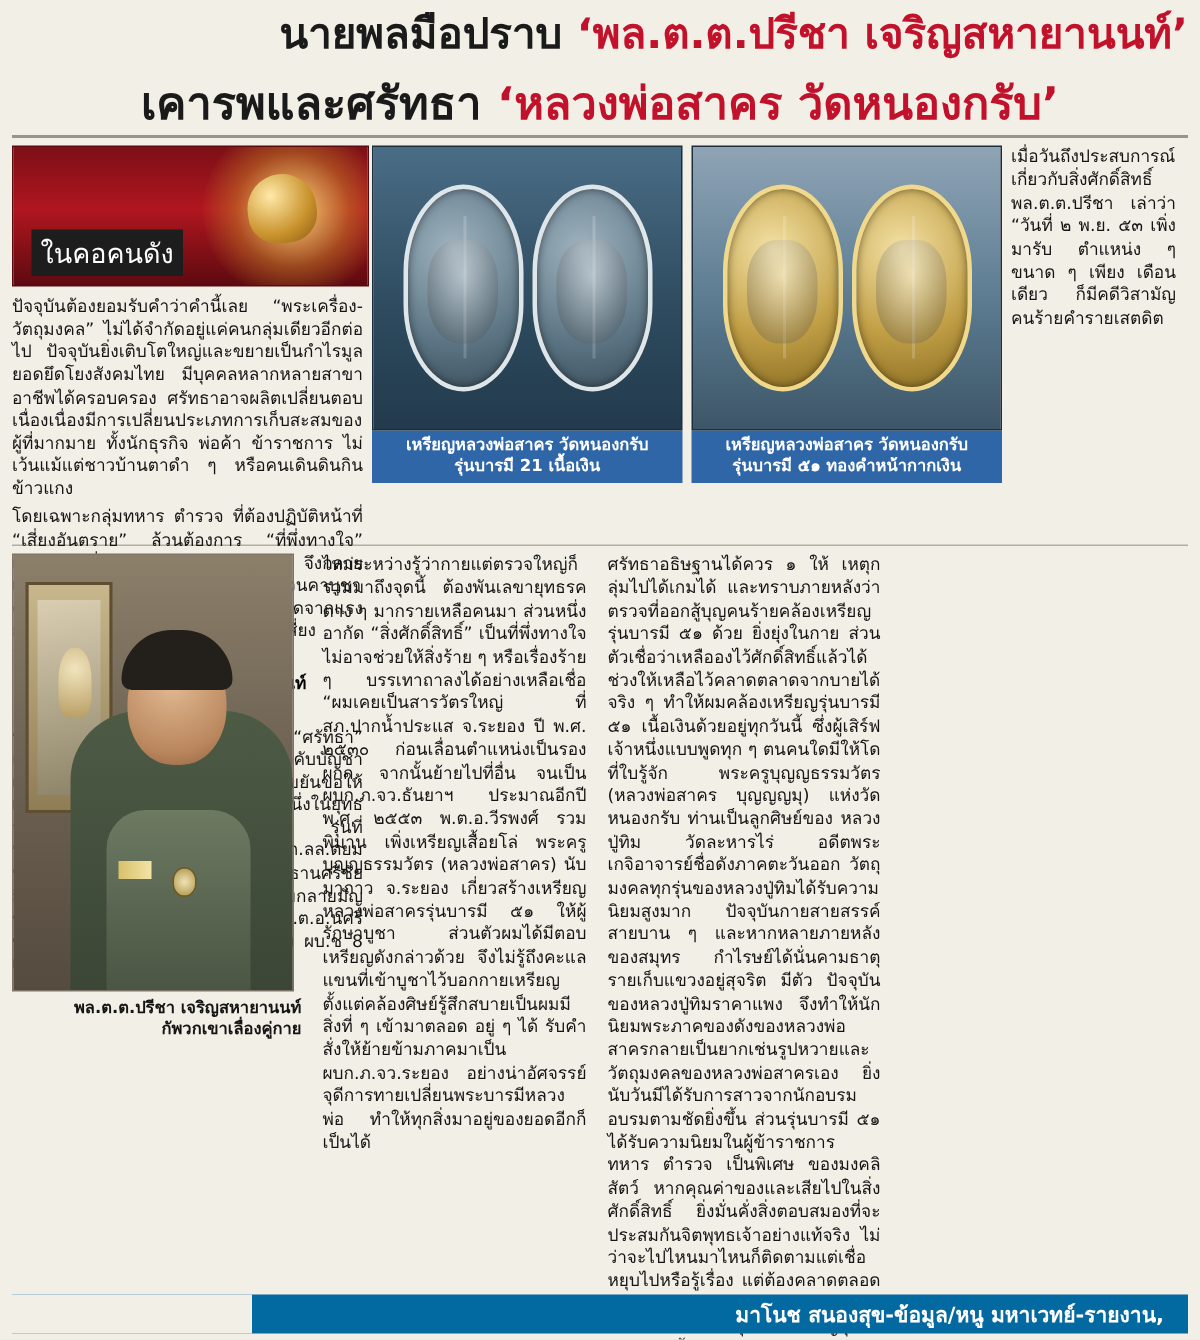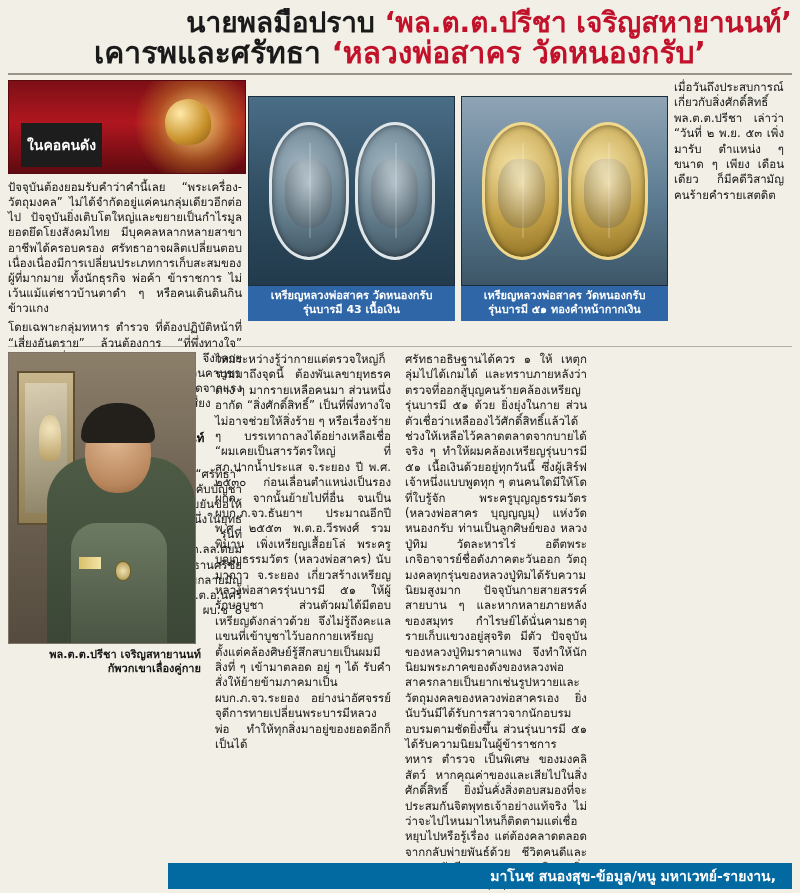--- a/index.html
+++ b/index.html
@@ -33,21 +33,21 @@
   }
   .hl1{
     font-size:28px;
     color:#1a1a1a;
     text-align:right;
   }
   .hl1 .red{color:#c2122b;}
   .hl2{
     font-size:30px;
     color:#c2122b;
-    margin-top:0;
+    margin-top:17px;
   }
   .hl2 .dark{color:#1a1a1a;}
 
   
   .top-row{
     display:flex;
     margin-top:5px;
     height:260px;
   }
   .col-left{
@@ -75,44 +75,43 @@
     transform:rotate(-6deg);
   }
   .logo-word{
     position:absolute;left:10px;top:10px;
     font-size:32px;font-weight:bold;color:#ffffff;
     text-shadow:2px 2px 0 #6e0b10, -1px -1px 0 #6e0b10;
     font-style:italic;
   }
   .logo-sub{
     position:absolute;left:12px;bottom:6px;
-    font-size:14px;font-weight:bold;color:#ffffff;
+    font-size:18px;font-weight:normal;color:#ffffff;
     background:#1d1d1d;
-    padding:11px 6px;
+    padding:1px 6px;
   }
   .lead-text{
     margin-top:6px;
     font-size:11.5px;
     line-height:1.32;
     text-align:justify;
     color:#141414;
   }
   .byline{
     margin-top:4px;
     font-size:11.5px;
     font-weight:bold;
     text-align:center;
     line-height:1.3;
   }
 
   .col-amulets{
     width:420px;
     display:flex;
     gap:6px;
-    margin-top:16px;
   }
   .amulet-card{
     width:207px;
     box-sizing:border-box;
   }
   .amulet-photo{
     position:relative;
     height:188px;
     background:linear-gradient(180deg,#4a6d86 0%,#2f4c60 55%,#223a4c 100%);
     border:1px solid #1c2e3c;
@@ -314,21 +313,21 @@
         <div class="amulet-photo">
           <div class="coin">
               <div class="coin-fig"></div>
             </div>
           <div class="coin">
               <div class="coin-fig"></div>
             </div>
         </div>
         <div class="amulet-cap">
           <span>เหรียญหลวงพ่อสาคร วัดหนองกรับ</span><br>
-          <span>รุ่นบารมี 43 เนื้อเงิน</span>
+          <span>รุ่นบารมี 21 เนื้อเงิน</span>
         </div>
       </div>
       <div class="amulet-card">
         <div class="amulet-photo gold">
           <div class="coin g">
               <div class="coin-fig"></div>
             </div>
           <div class="coin g">
               <div class="coin-fig"></div>
             </div>

